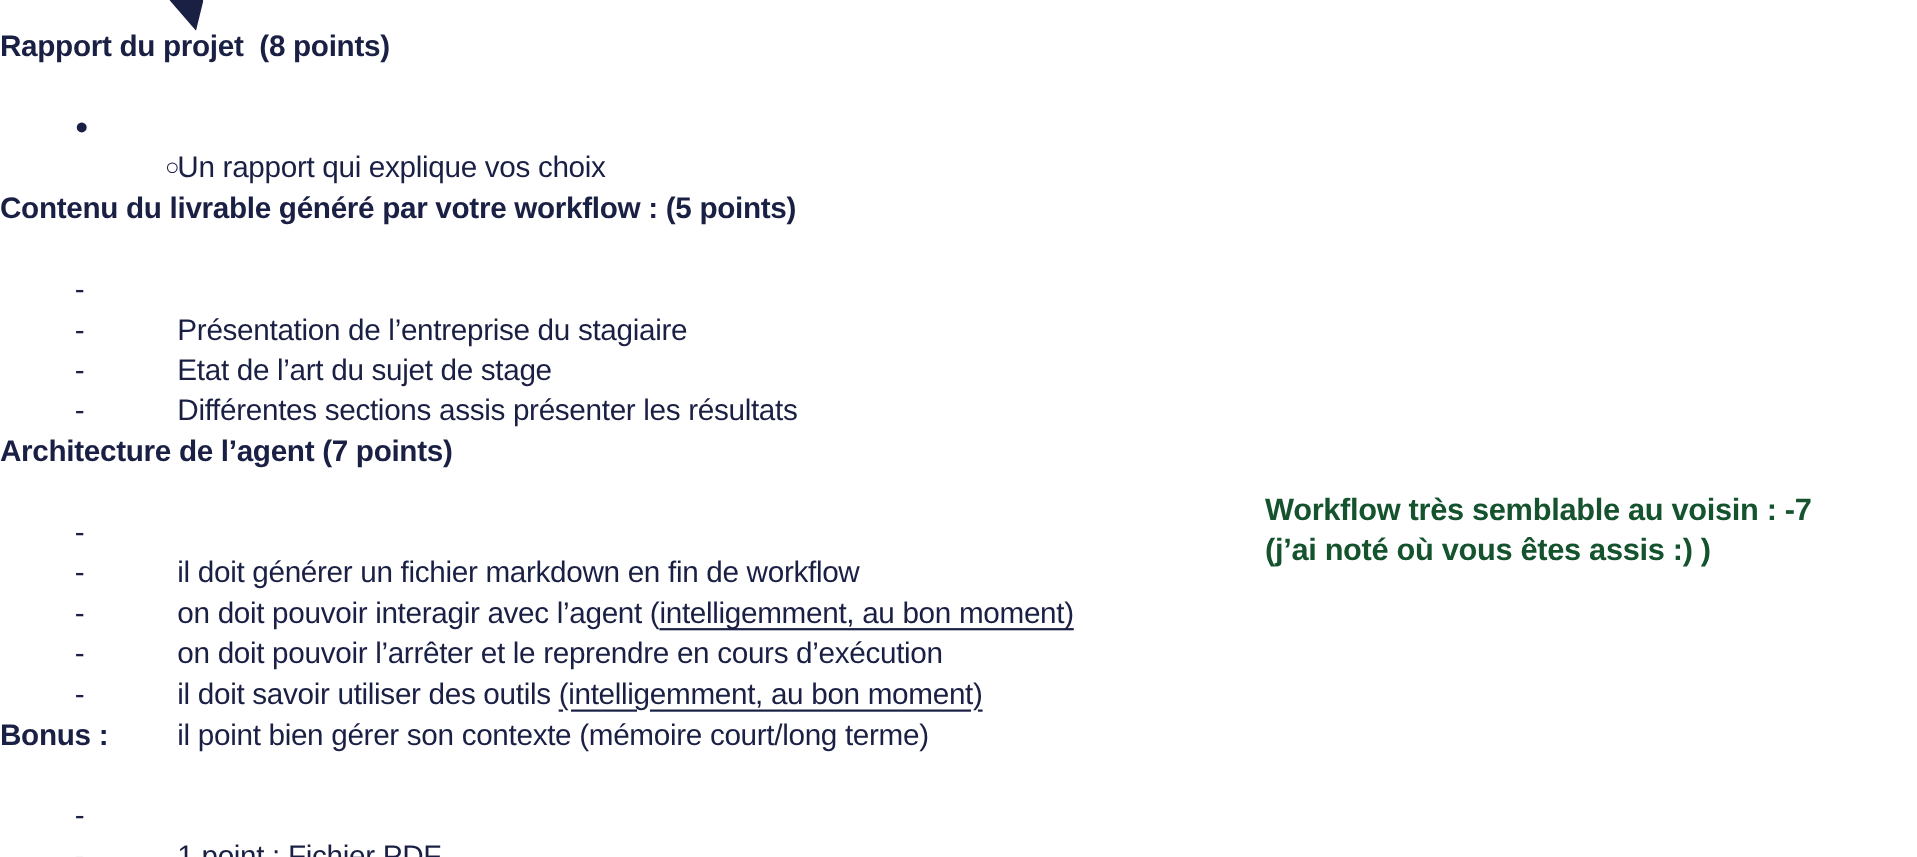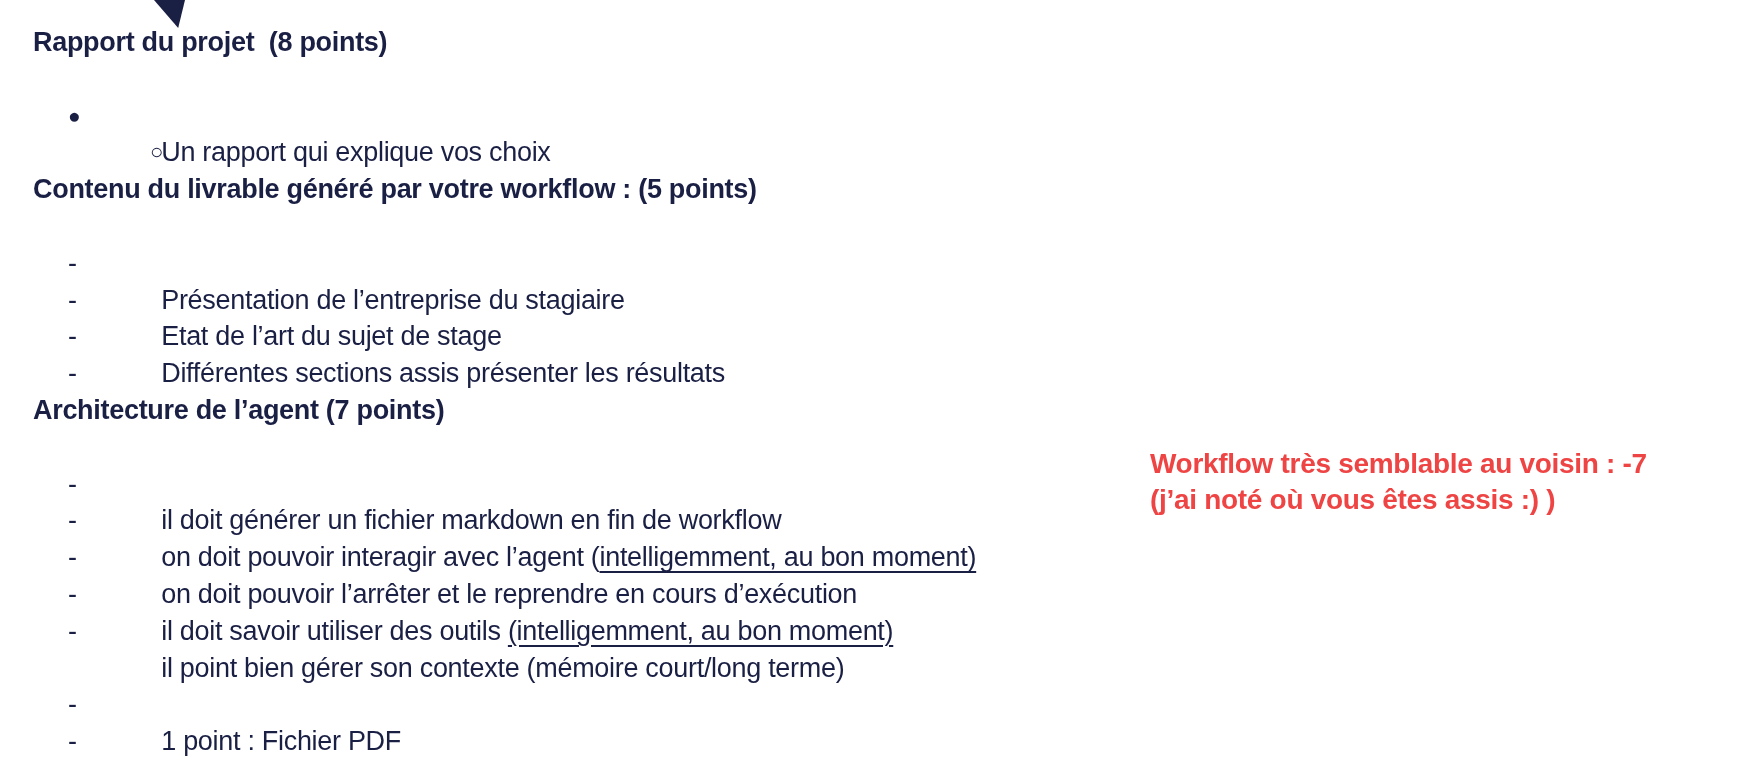--- a/index.html
+++ b/index.html
@@ -34,21 +34,20 @@
     left: 0;
     width: 1743px;
   }
   .row {
     position: relative;
     white-space: pre-wrap;
     height: 36.8px;
   }
   .heading {
     font-weight: 700;
-    padding-left: 33px;
   }
   .spacer { height: 36.8px; }
   .item-l1 { padding-left: 118px; }
   .item-l2 { padding-left: 200px; }
   .marker {
     position: absolute;
     display: inline-block;
     width: 30px;
     text-align: left;
   }
@@ -129,29 +128,30 @@
       <span class="marker marker-l1">-</span>
       <span>il doit savoir utiliser des outils </span><span class="underlined">(intelligemment, au bon moment)</span>
     </div>
     <div class="row item-l1">
       <span class="marker marker-l1">-</span>
       <span>il point bien gérer son contexte (mémoire court/long terme)</span>
     </div>
 
     <div class="spacer"></div>
 
+    <div class="row heading">Bonus :</div>
     <div class="row item-l1">
       <span class="marker marker-l1">-</span>
       <span>1 point : Fichier PDF</span>
     </div>
     <div class="row item-l1">
       <span class="marker marker-l1">-</span>
       
     </div>
 
   </div>
 
-  <div class="annotation" style="color: #ef4444;">
+  <div class="annotation" style="color: #14532d;">
     <div>Workflow très semblable au voisin : -7</div>
     <div>(j’ai noté où vous êtes assis :) )</div>
   </div>
 
 </div>
 
 </body></html>

